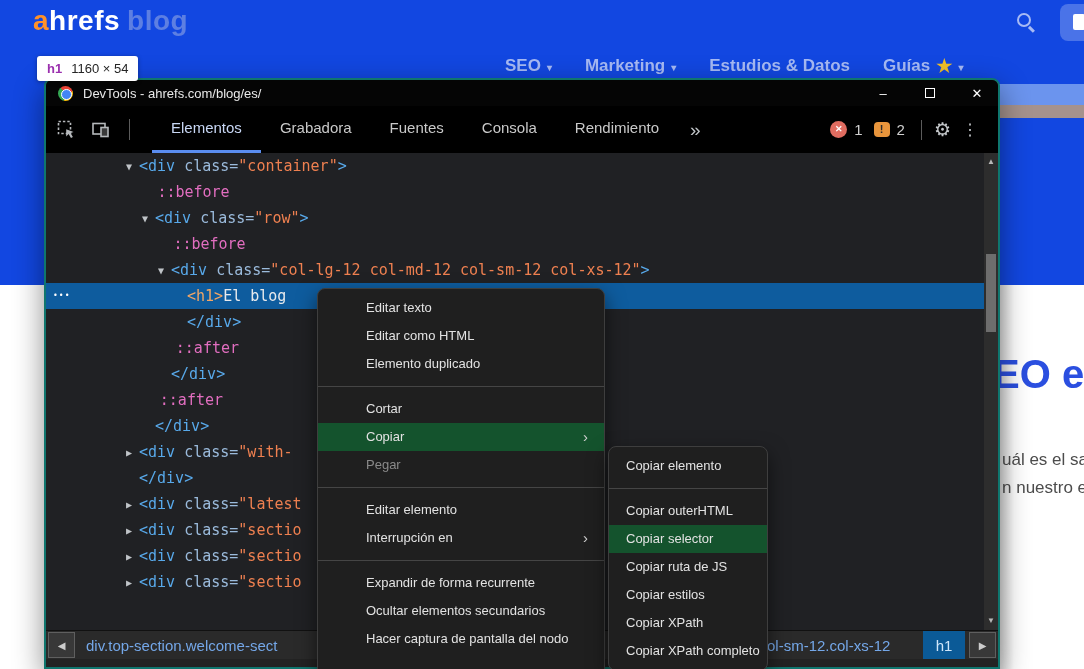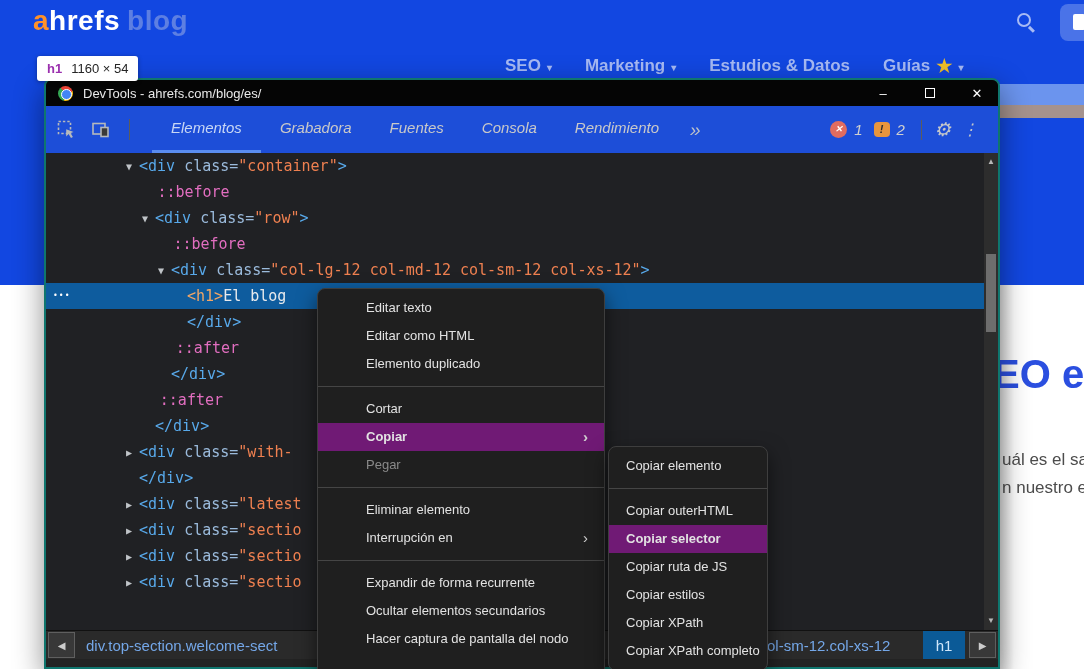--- a/index.html
+++ b/index.html
@@ -51,21 +51,21 @@
               border-radius: 6px 6px 0 0; display: flex; align-items: center; }
   .chrome-logo { position: relative; width: 15px; height: 15px; margin-left: 12px; border-radius: 50%;
                  background: conic-gradient(from -45deg, #ea4335 0 33%, #fbbc05 0 66%, #34a853 0 100%); }
   .chrome-logo::after { content: ''; position: absolute; left: 3px; top: 3px; width: 9px; height: 9px;
                         background: #4285f4; border: 1.5px solid #ffffff; border-radius: 50%; }
   .win-title { color: #e9e9e9; font-size: 13px; margin-left: 10px; }
   .win-controls { position: absolute; right: 14px; top: 0; height: 26px; display: flex; align-items: center; gap: 35px; }
   .wc { color: #ffffff; font-size: 13px; width: 14px; text-align: center; cursor: pointer; }
   .wc-max { width: 10px; height: 10px; border: 1.5px solid #ffffff; }
 
-  .tabbar { position: absolute; left: 0; top: 26px; right: 0; height: 60px; background: #1d4ed8; font-style: italic; }
+  .tabbar { position: absolute; left: 0; top: 26px; right: 0; height: 60px; background: #000000; }
   .tool-icon { position: absolute; top: 14px; cursor: pointer; }
   .icon-inspect { left: 11px; }
   .icon-device { left: 45px; }
   .tool-sep { position: absolute; left: 83px; top: 13px; width: 1px; height: 21px; background: #5c5c5c; }
   .tabs { position: absolute; left: 106px; top: 0; height: 47px; display: flex; }
   .tab { padding: 0 19px; line-height: 44px; font-size: 15px; color: #c9c9c9; cursor: pointer;
          border-bottom: 3px solid transparent; white-space: nowrap; }
   .tab.active { color: #c8d7f5; border-bottom-color: #5a8df0; }
   .more-tabs { padding: 0 12px; line-height: 47px; font-size: 19px; color: #c0c4c8; cursor: pointer; }
   .status-group { position: absolute; right: 16px; top: 0; height: 47px; display: flex; align-items: center; gap: 7px; }
@@ -121,21 +121,21 @@
 
   
   .ctx-menu { position: absolute; background: #1f1f1f; border: 1px solid #3e3e3e; border-radius: 8px;
               box-shadow: 0 8px 20px rgba(0,0,0,0.55); z-index: 50; padding: 5px 0; }
   .menu-main { left: 317px; top: 288px; width: 288px; height: 400px; }
   .menu-sub { left: 608px; top: 446px; width: 160px; }
   .menu-item { height: 28px; line-height: 28px; font-size: 13px; color: #e2e2e2; white-space: nowrap;
                position: relative; cursor: pointer; }
   .menu-main .menu-item { padding-left: 48px; }
   .menu-sub .menu-item { padding-left: 17px; }
-  .menu-item.hl { background: #701a75; font-weight: bold; }
+  .menu-item.hl { background: #14532d; }
   .menu-item.dis { color: #8a8a8a; }
   .menu-divider { height: 1px; background: #454545; margin: 8px 0; }
   .sub-arrow { position: absolute; right: 16px; top: 0; color: #cfcfcf; font-size: 15px; }
 </style>
 </head>
 <body>
 
 <div class="bg-blue"></div>
 <div class="hl-band-blue"></div>
 <div class="hl-band-mauve"></div>
@@ -254,21 +254,21 @@
 
 <div class="ctx-menu menu-main" id="context-menu">
     <div class="menu-item"><span>Editar texto</span></div>
     <div class="menu-item"><span>Editar como HTML</span></div>
     <div class="menu-item"><span>Elemento duplicado</span></div>
     <div class="menu-divider"></div>
     <div class="menu-item"><span>Cortar</span></div>
     <div class="menu-item hl"><span>Copiar</span><span class="sub-arrow">›</span></div>
     <div class="menu-item dis"><span>Pegar</span></div>
     <div class="menu-divider"></div>
-    <div class="menu-item"><span>Eliminar elemento</span></div>
+    <div class="menu-item"><span>Editar elemento</span></div>
     <div class="menu-item"><span>Interrupción en</span><span class="sub-arrow">›</span></div>
     <div class="menu-divider"></div>
     <div class="menu-item"><span>Expandir de forma recurrente</span></div>
     <div class="menu-item"><span>Ocultar elementos secundarios</span></div>
     <div class="menu-item"><span>Hacer captura de pantalla del nodo</span></div>
   </div>
 <div class="ctx-menu menu-sub" id="copy-submenu">
     <div class="menu-item"><span>Copiar elemento</span></div>
     <div class="menu-divider"></div>
     <div class="menu-item"><span>Copiar outerHTML</span></div>

